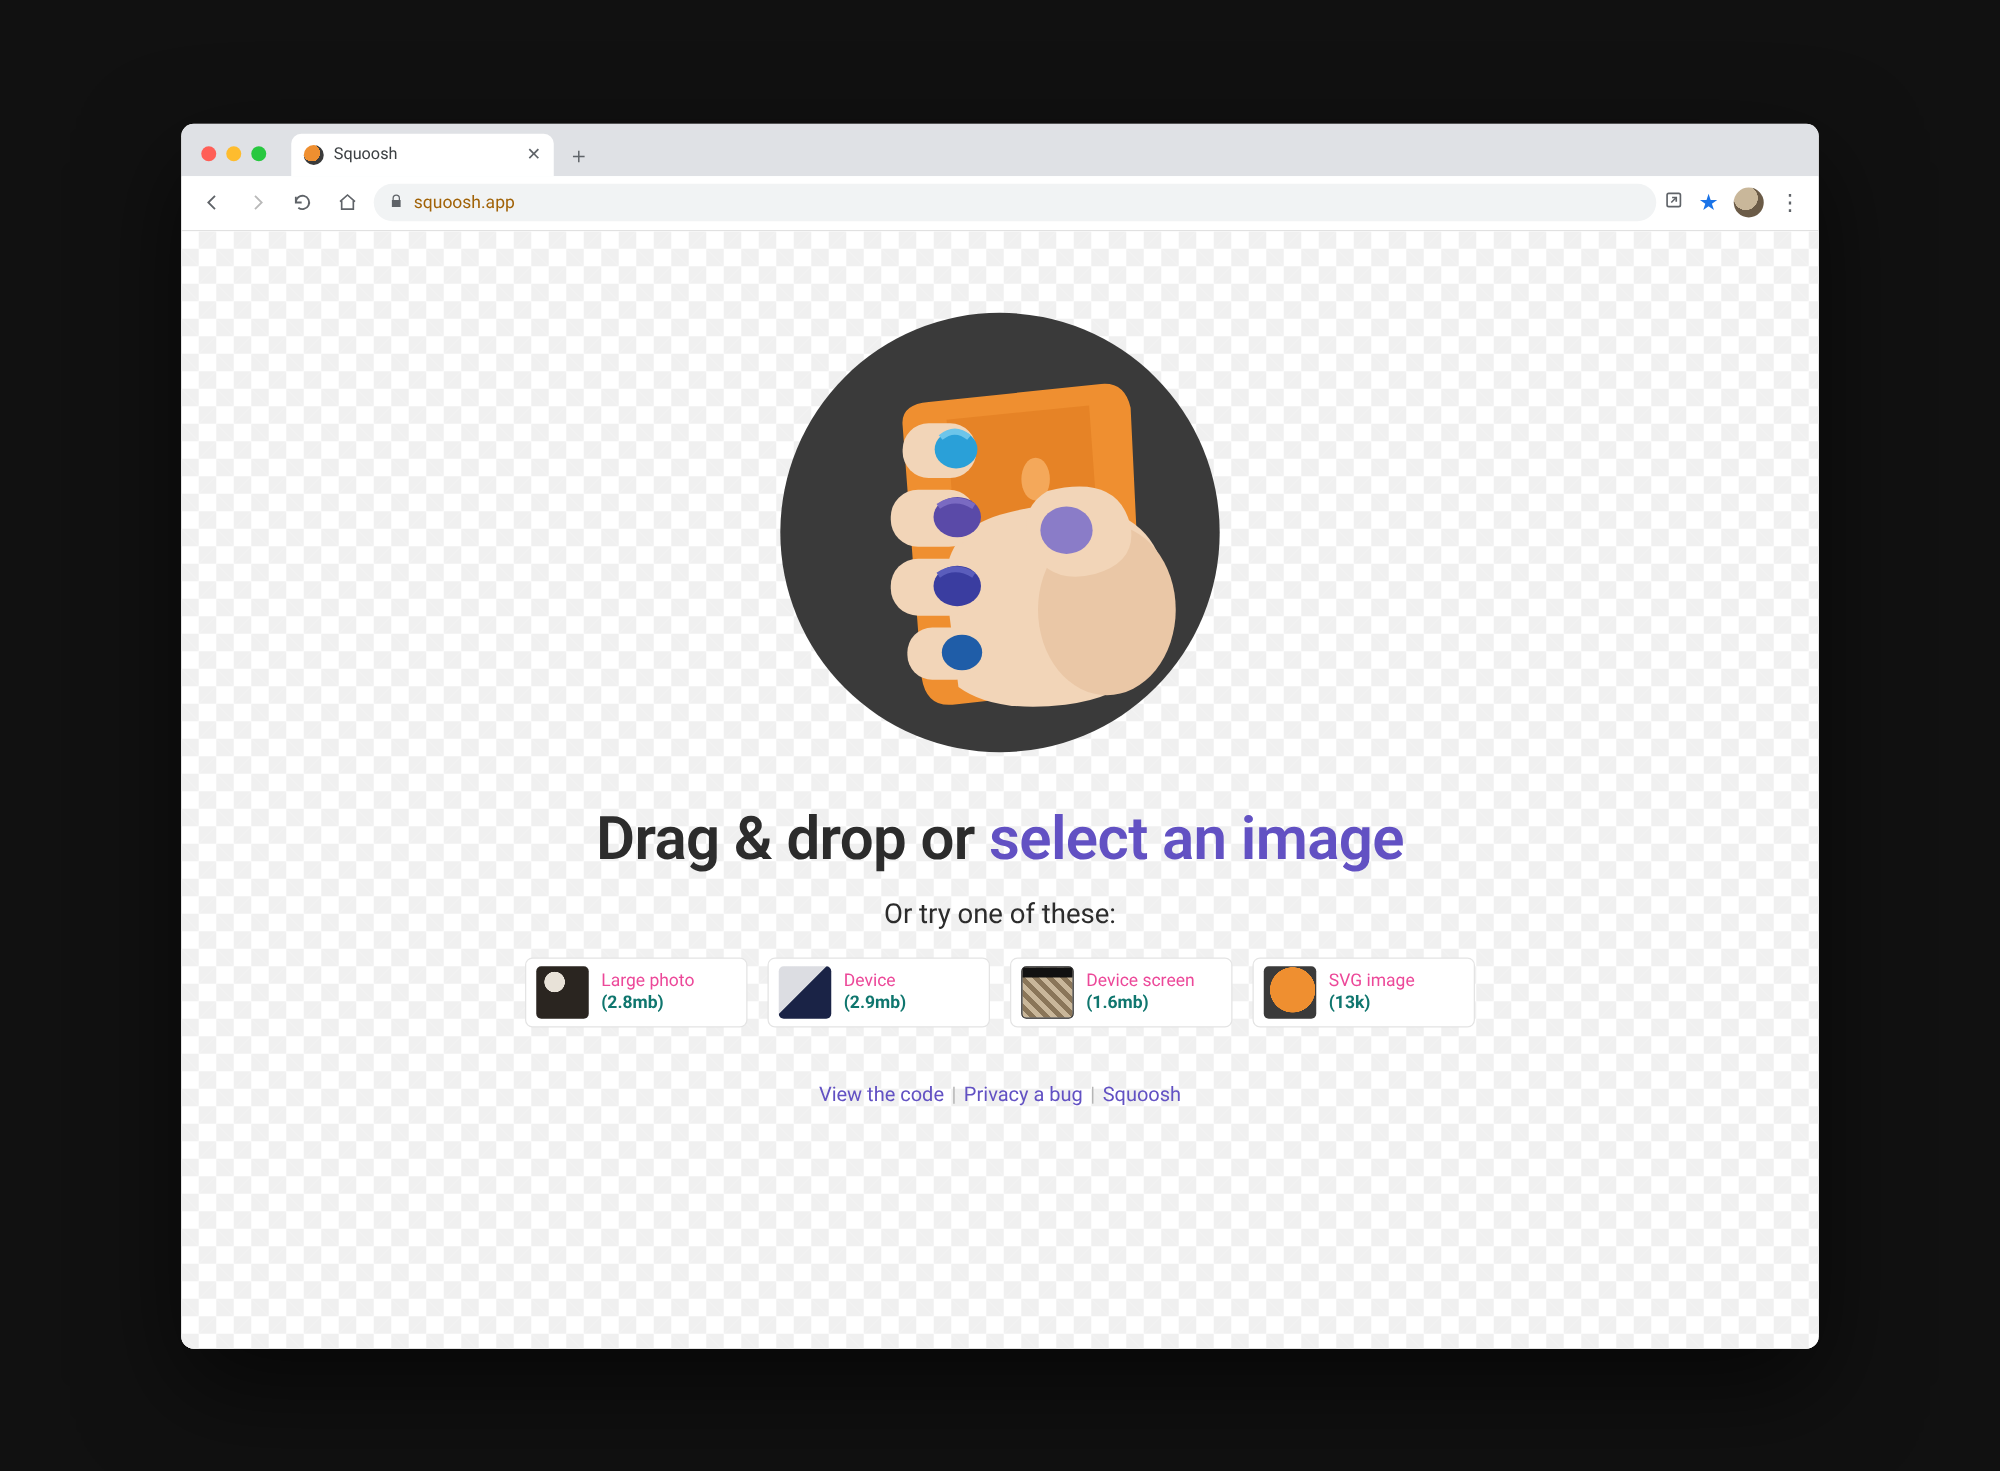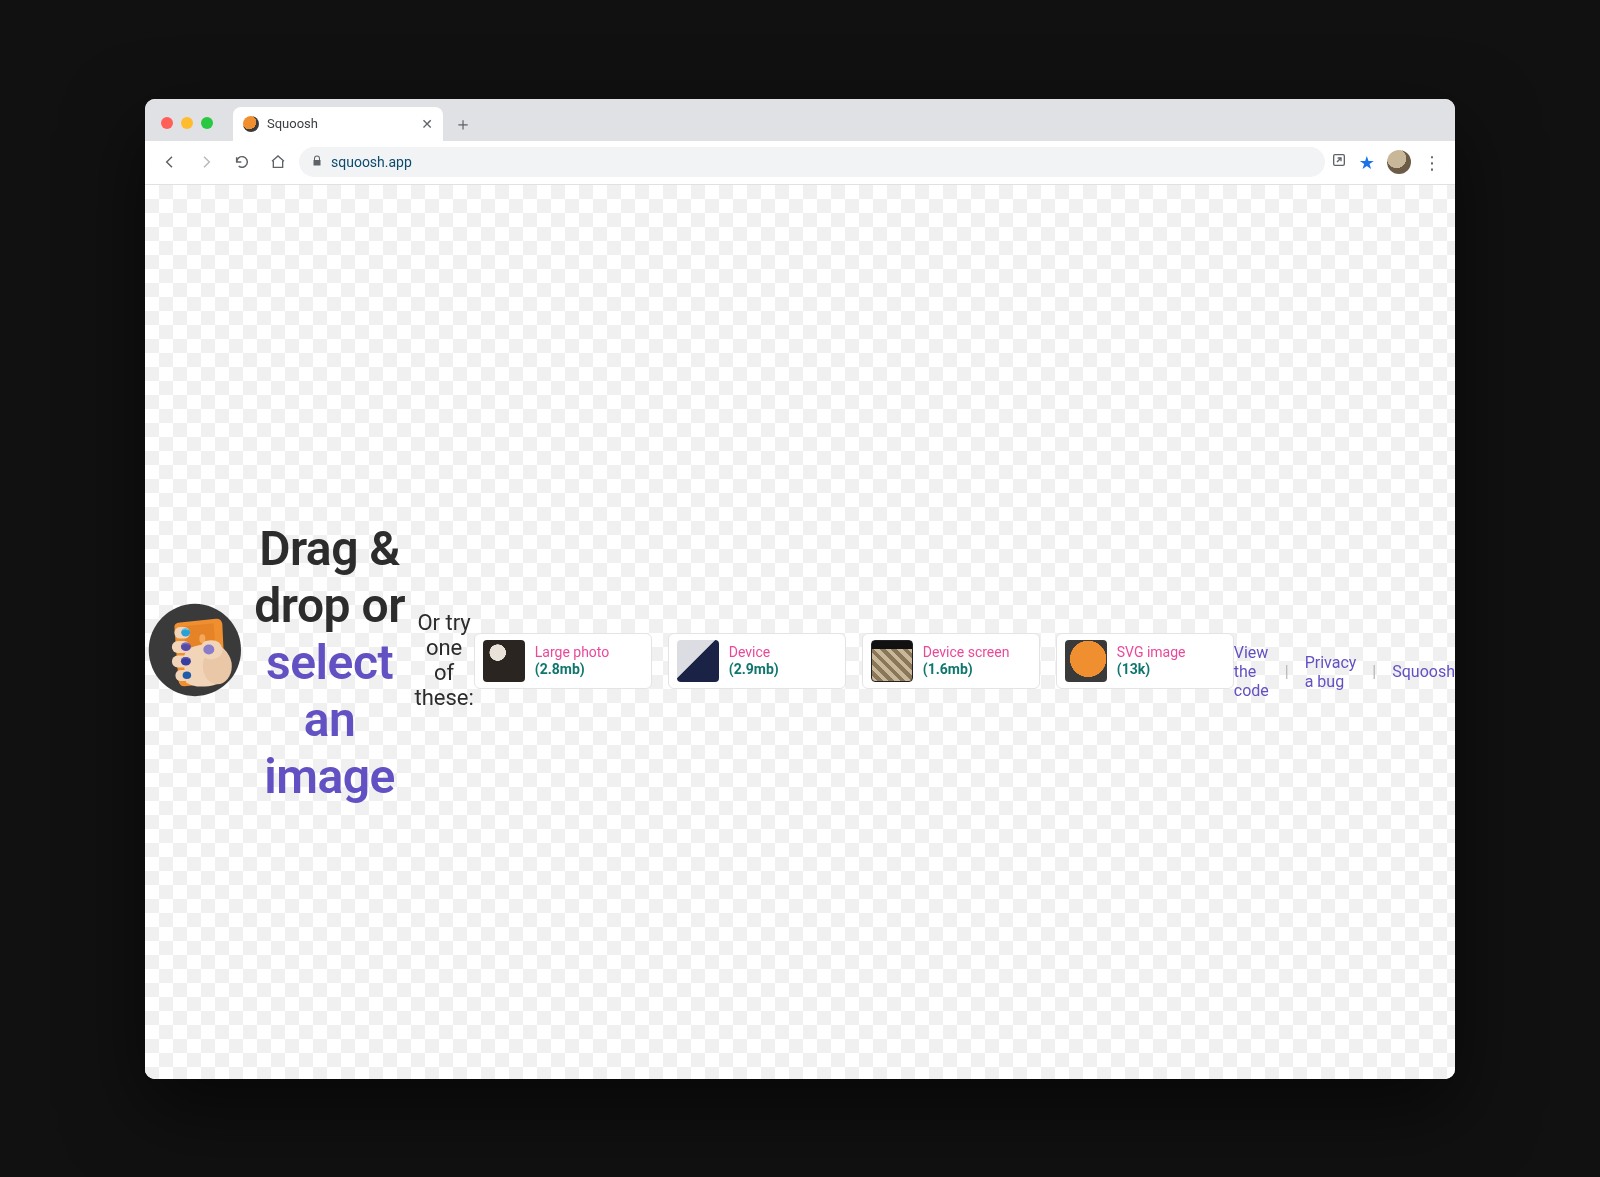--- a/index.html
+++ b/index.html
@@ -78,41 +78,41 @@
   }
   .navbtn {
     width: 30px; height:30px; border-radius:50%;
     display:flex; align-items:center; justify-content:center;
     color:#5f6368; font-size:16px; cursor:pointer;
   }
   .navbtn.dim { color:#b9b9b9; }
   .omnibox {
     flex:1; height:30px; background:#f1f3f4; border-radius:15px;
     display:flex; align-items:center; padding:0 12px; gap:8px;
-    color:#0c4a6e; font-size:14px;
+    color:#a16207; font-size:14px;
   }
   .lock { color:#5f6368; font-size:12px; }
   .right-icons { display:flex; align-items:center; gap:12px; padding-right:4px; }
   .star { color:#1a73e8; font-size:18px; }
   .avatar { width:24px; height:24px; border-radius:50%;
     background: radial-gradient(circle at 40% 35%, #c9b79a 0 45%, #6b5b47 46% 100%); }
   .kebab { font-size:18px; color:#5f6368; }
   
   .content {
     flex:1;
     background-color: #fff;
     background-image:
       linear-gradient(45deg, #f0f0f0 25%, transparent 25%),
       linear-gradient(-45deg, #f0f0f0 25%, transparent 25%),
       linear-gradient(45deg, transparent 75%, #f0f0f0 75%),
       linear-gradient(-45deg, transparent 75%, #f0f0f0 75%);
     background-size: 28px 28px;
     background-position: 0 0, 0 14px, 14px -14px, -14px 0px;
-    display:flex; align-items:center;
-    padding-top: 36px;
+    display:flex; flex-direction:column; align-items:center;
+    padding-top: 51px;
   }
   .logo-wrap { width:380px; height:380px; }
   .logo-wrap svg { width:100%; height:100%; }
   .headline {
     margin-top: 26px;
     font-size: 48px;
     font-weight: 600;
     color:#2c2c2c;
     text-align:center;
     letter-spacing:-0.5px;
@@ -142,21 +142,21 @@
   .card .name { font-size:14px; color:#ec4899; }
   .card .size { font-size:14px; color:#0f766e;font-weight:bold; }
   .thumb.photo { background: radial-gradient(circle at 35% 30%, #e8e2d8 0 20%, #2a2520 21% 100%); }
   .thumb.art { background: linear-gradient(135deg,#dcdde2 0 45%,#1a2346 46% 100%); }
   .thumb.screen { background:
     linear-gradient(#111,#111) top/100% 20% no-repeat,
     repeating-linear-gradient(45deg,#c9b79a 0 4px,#8a7659 4px 8px); border:1px solid #222; }
   .thumb.svgicon { background: radial-gradient(circle at 55% 45%, #ef8f30 0 55%, #3a3a3a 56% 100%); }
   .footer {
     margin-top: 44px;
-    display:flex; gap:16px; align-items:center;
+    display:flex; gap:6px; align-items:center;
     font-size:16px;
   }
   .footer a { color:#6251c3; text-decoration:none; cursor:pointer; }
   .footer .sep { color:#b5b5b5; }
 </style>
 </head>
 <body>
 
 <div class="window">
 

